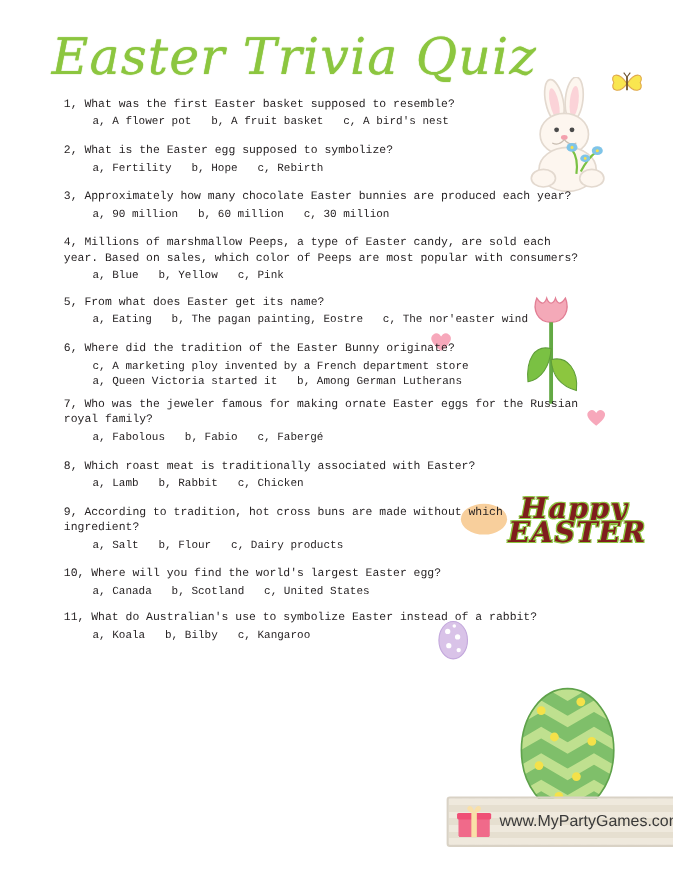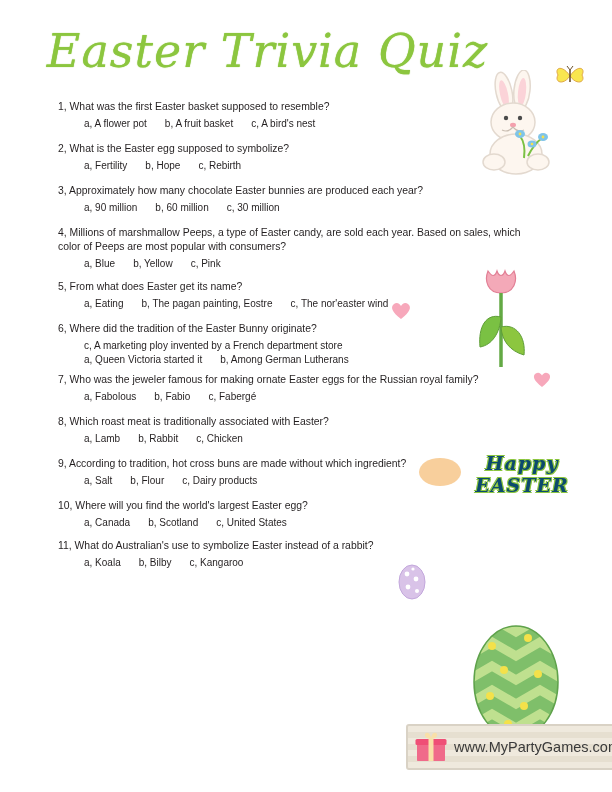--- a/index.html
+++ b/index.html
@@ -35,23 +35,24 @@
     color: #8cc63f;
     text-shadow: 0 0 1px #8cc63f;
   }
   .title .big {
     font-size: 46px;
   }
 
   
   .quiz {
     position: absolute;
-    top: 100px;
+    top: 88px;
     left: 58px;
     width: 470px;
+    font-family: Liberation Mono, monospace;
   }
   .qblock {
     margin-bottom: 8px;
   }
   .question {
     font-size: 10.4px;
     line-height: 14px;
     color: #231f20;
     margin: 0 0 3px 0;
   }
@@ -96,23 +97,23 @@
   .egg-orange { top: 455px; right: 150px; width: 44px; height: 34px; }
 
   
   .happy {
     top: 452px; right: 30px;
     width: 120px;
     text-align: center;
     font-family: "DejaVu Serif", serif;
     font-weight: bold;
     font-style: italic;
-    font-size: 19px;
+    font-size: 26px;
     line-height: 22px;
-    color: #0c4a6e;
+    color: #7f1d1d;
     text-shadow: -1px -1px 0 #8cc63f, 1px -1px 0 #8cc63f, -1px 1px 0 #8cc63f, 1px 1px 0 #8cc63f;
     letter-spacing: 1px;
   }
 
   
   .egg-purple { top: 560px; right: 185px; width: 30px; height: 40px; }
 
   
   .egg-big { top: 612px; right: 48px; width: 96px; height: 128px; }
 

